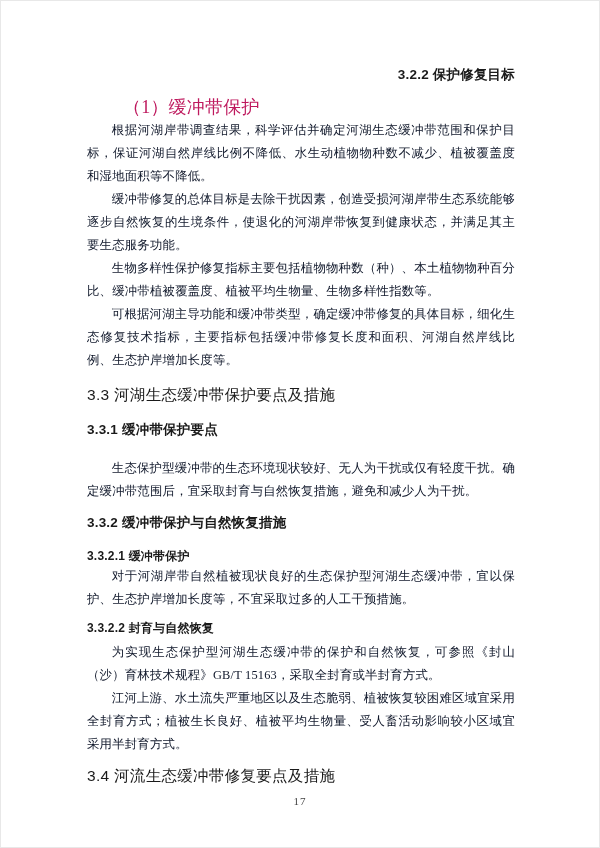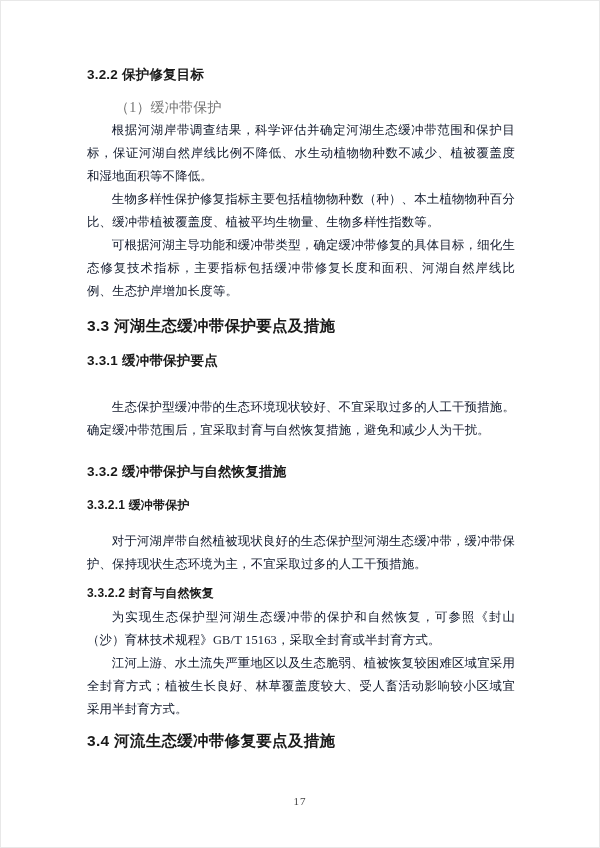--- a/index.html
+++ b/index.html
@@ -19,21 +19,21 @@
   }
   .content {
     position: absolute;
     top: 56px;
     left: 86px;
     right: 84px;
   }
   
   .h-big {
     font-family: "Liberation Sans", "DejaVu Sans", sans-serif;
-    font-weight: 700;
+    font-weight: 400;
     font-size: 15.5px;
     line-height: 22px;
     color: #1a1a1a;
     letter-spacing: 0.3px;
   }
   
   .h-mid {
     font-family: "Liberation Sans", "DejaVu Sans", sans-serif;
     font-weight: 700;
     font-size: 13.5px;
@@ -52,37 +52,37 @@
   }
   p.body {
     font-size: 12.4px;
     line-height: 23px;
     text-align: justify;
     text-indent: 2em;
     color: #0f172a;
     letter-spacing: 0.2px;
   }
   p.sub-label {
-    font-size: 14px;
+    font-size: 18px;
     line-height: 23px;
     text-indent: 2em;
-    color: #737373;
+    color: #be185d;
     letter-spacing: 0.2px;
   }
   
-  .mt-h322  { margin-top: 8px; }
+  .mt-h322  { margin-top: 8px; text-align: right; }
   .mb-h322  { margin-bottom: 12px; }
   .mt-h33   { margin-top: 12px; }
   .mb-h33   { margin-bottom: 14px; }
   .mt-h331  { margin-top: 0; }
-  .mb-h331  { margin-bottom: 26px; }
-  .mt-h332  { margin-top: 20px; }
+  .mb-h331  { margin-bottom: 18px; }
+  .mt-h332  { margin-top: 10px; }
   .mb-h332  { margin-bottom: 16px; }
   .mt-h3321 { margin-top: 0; }
-  .mb-h3321 { margin-bottom: 16px; }
+  .mb-h3321 { }
   .mt-h3322 { margin-top: 9px; }
   .mb-h3322 { margin-bottom: 4px; }
   .mt-h34   { margin-top: 9px; }
   .mb-h34   { margin-bottom: 14px; }
   .page-footer {
     position: absolute;
     bottom: 40px;
     left: 0;
     width: 100%;
     text-align: center;
@@ -97,41 +97,42 @@
 <div class="page">
   <div class="content">
 
     <h3 class="h-mid mt-h322 mb-h322">3.2.2 保护修复目标</h3>
 
     <p class="sub-label">（1）缓冲带保护</p>
 
     <p class="body">根据河湖岸带调查结果，科学评估并确定河湖生态缓冲带范围和保护目标，保证河湖自然岸线比例不降低、水生动植物物种数不减少、植被覆盖度和湿地面积等不降低。</p>
 
 
+    <p class="body">缓冲带修复的总体目标是去除干扰因素，创造受损河湖岸带生态系统能够逐步自然恢复的生境条件，使退化的河湖岸带恢复到健康状态，并满足其主要生态服务功能。</p>
 
     <p class="body">生物多样性保护修复指标主要包括植物物种数（种）、本土植物物种百分比、缓冲带植被覆盖度、植被平均生物量、生物多样性指数等。</p>
 
     <p class="body">可根据河湖主导功能和缓冲带类型，确定缓冲带修复的具体目标，细化生态修复技术指标，主要指标包括缓冲带修复长度和面积、河湖自然岸线比例、生态护岸增加长度等。</p>
 
     <h2 class="h-big mt-h33 mb-h33">3.3 河湖生态缓冲带保护要点及措施</h2>
 
     <h3 class="h-mid mt-h331 mb-h331">3.3.1 缓冲带保护要点</h3>
 
-    <p class="body">生态保护型缓冲带的生态环境现状较好、不宜采取过多的人工干预措施。确定缓冲带范围后，宜采取封育与自然恢复措施，避免和减少人为干扰。</p>
+    <p class="body">生态保护型缓冲带的生态环境现状较好、无人为干扰或仅有轻度干扰。确定缓冲带范围后，宜采取封育与自然恢复措施，避免和减少人为干扰。</p>
 
     <h3 class="h-mid mt-h332 mb-h332">3.3.2 缓冲带保护与自然恢复措施</h3>
 
     <h4 class="h-small mt-h3321 mb-h3321">3.3.2.1 缓冲带保护</h4>
 
-    <p class="body">对于河湖岸带自然植被现状良好的生态保护型河湖生态缓冲带，缓冲带保护、保持现状生态环境为主，不宜采取过多的人工干预措施。</p>
+    <p class="body">对于河湖岸带自然植被现状良好的生态保护型河湖生态缓冲带，宜以保护、生态护岸增加长度等，不宜采取过多的人工干预措施。</p>
 
     <h4 class="h-small mt-h3322 mb-h3322">3.3.2.2 封育与自然恢复</h4>
 
     <p class="body">为实现生态保护型河湖生态缓冲带的保护和自然恢复，可参照《封山（沙）育林技术规程》GB/T 15163，采取全封育或半封育方式。</p>
 
-    <p class="body">江河上游、水土流失严重地区以及生态脆弱、植被恢复较困难区域宜采用全封育方式；植被生长良好、林草覆盖度较大、受人畜活动影响较小区域宜采用半封育方式。</p>
+    <p class="body">江河上游、水土流失严重地区以及生态脆弱、植被恢复较困难区域宜采用全封育方式；植被生长良好、植被平均生物量、受人畜活动影响较小区域宜采用半封育方式。</p>
 
     <h2 class="h-big mt-h34 mb-h34">3.4 河流生态缓冲带修复要点及措施</h2>
 
   </div>
 
   <div class="page-footer">17</div>
 </div>
 
 </body></html>

